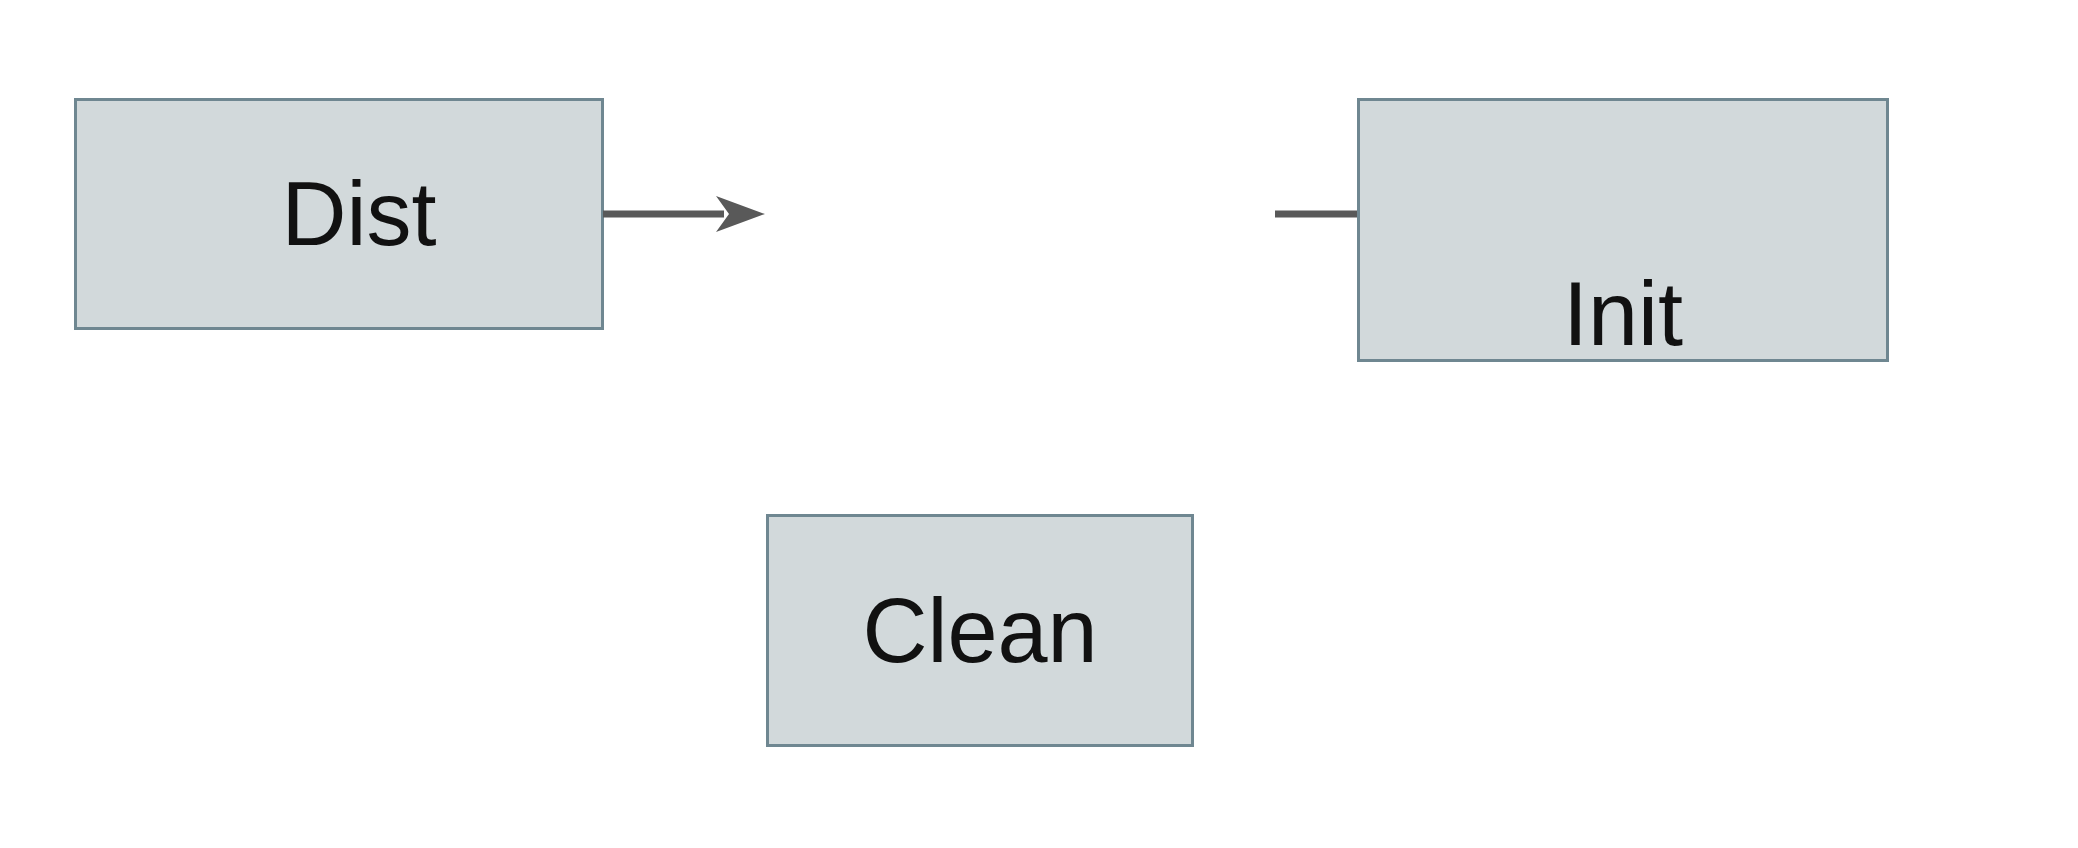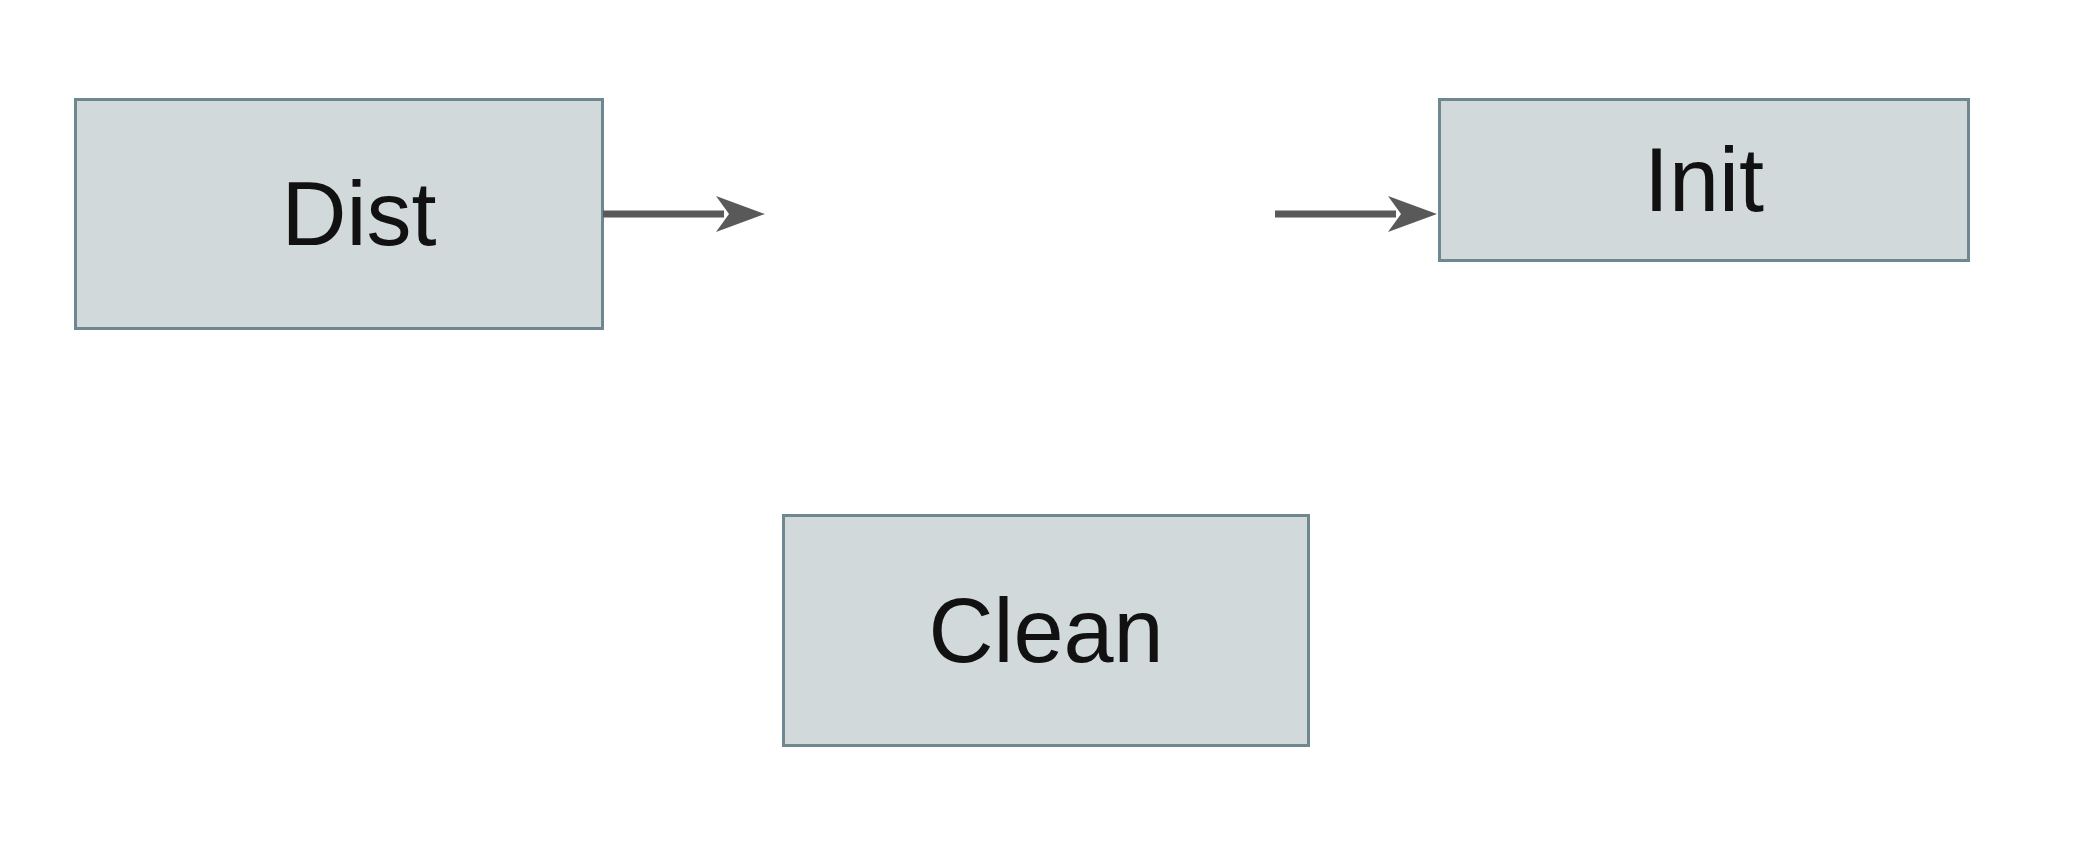--- a/index.html
+++ b/index.html
@@ -33,22 +33,22 @@
   }
   .node-label {
     font-size: 90px;
     line-height: 1;
     color: var(--text);
     letter-spacing: 0px;
     white-space: nowrap;
   }
   .node-dist    { left: 74px;   top: 98px;  width: 530px; height: 232px; padding-left: 40px; }
   .node-compile { left: 764px;  top: 98px;  width: 512px; height: 232px; }
-  .node-init    { left: 1438px; top: 98px;  width: 532px; height: 164px; }
-  .node-clean   { left: 782px;  top: 514px; width: 528px; height: 233px; }
+  .node-init    { left: 1357px; top: 98px;  width: 532px; height: 264px; align-items: flex-end; }
+  .node-clean   { left: 766px;  top: 514px; width: 428px; height: 233px; }
   .arrow {
     position: absolute;
     overflow: visible;
   }
   .arrow-1 { left: 602px;  top: 190px; }
   .arrow-2 { left: 1274px; top: 190px; }
   .arrow line    { stroke: var(--arrow); stroke-width: 7; }
   .arrow polygon { fill: var(--arrow); }
 </style>
 </head>

